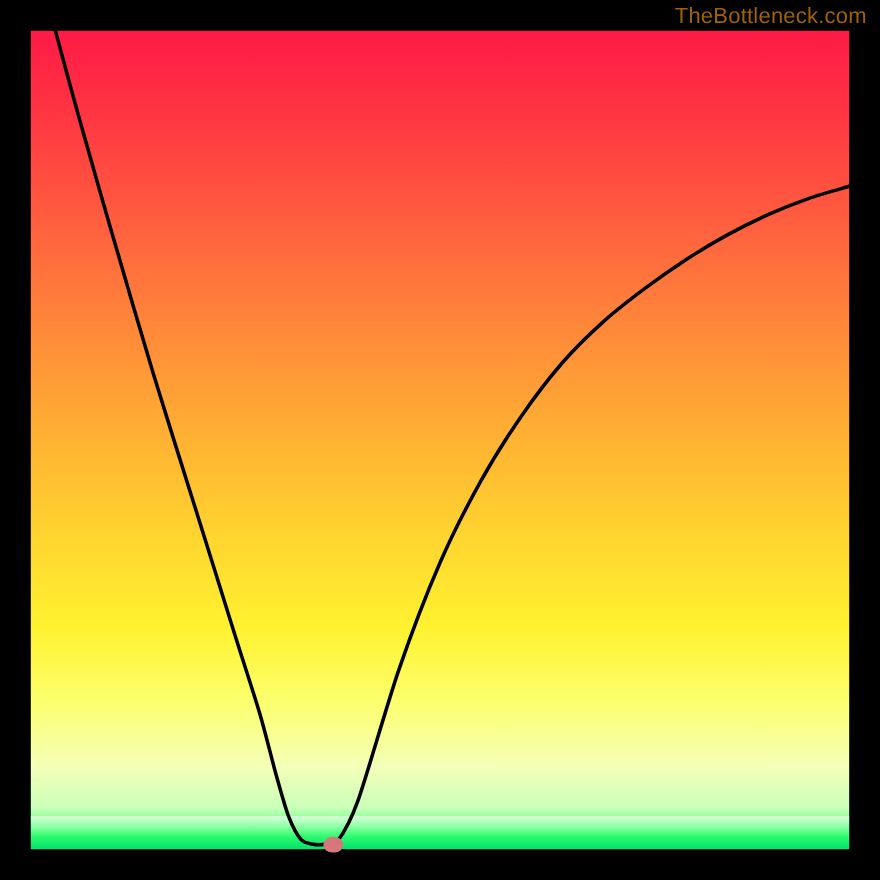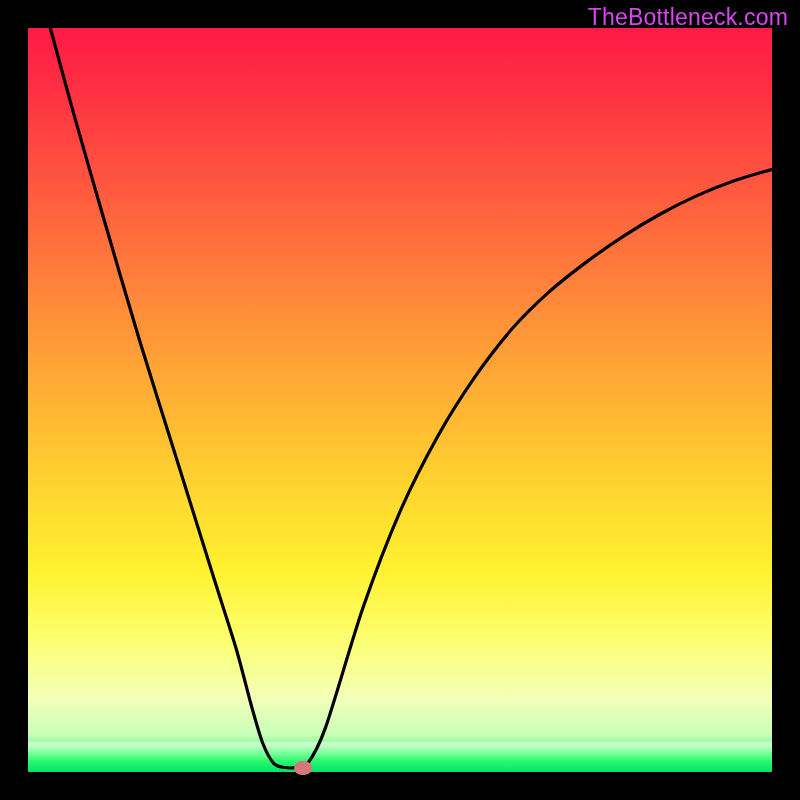--- a/index.html
+++ b/index.html
@@ -14,22 +14,22 @@
   .frame {
     position: relative;
     width: 800px;
     height: 800px;
     background: #000;
   }
   .watermark {
     position: absolute;
     top: 4px;
     right: 12px;
-    color: #d946ef;
-    font-size: 23px;
+    color: #a16207;
+    font-size: 20px;
     font-weight: 500;
     letter-spacing: 0.2px;
     user-select: none;
   }
   .plot {
     position: absolute;
     left: 28px;
     top: 28px;
     width: 744px;
     height: 744px;

